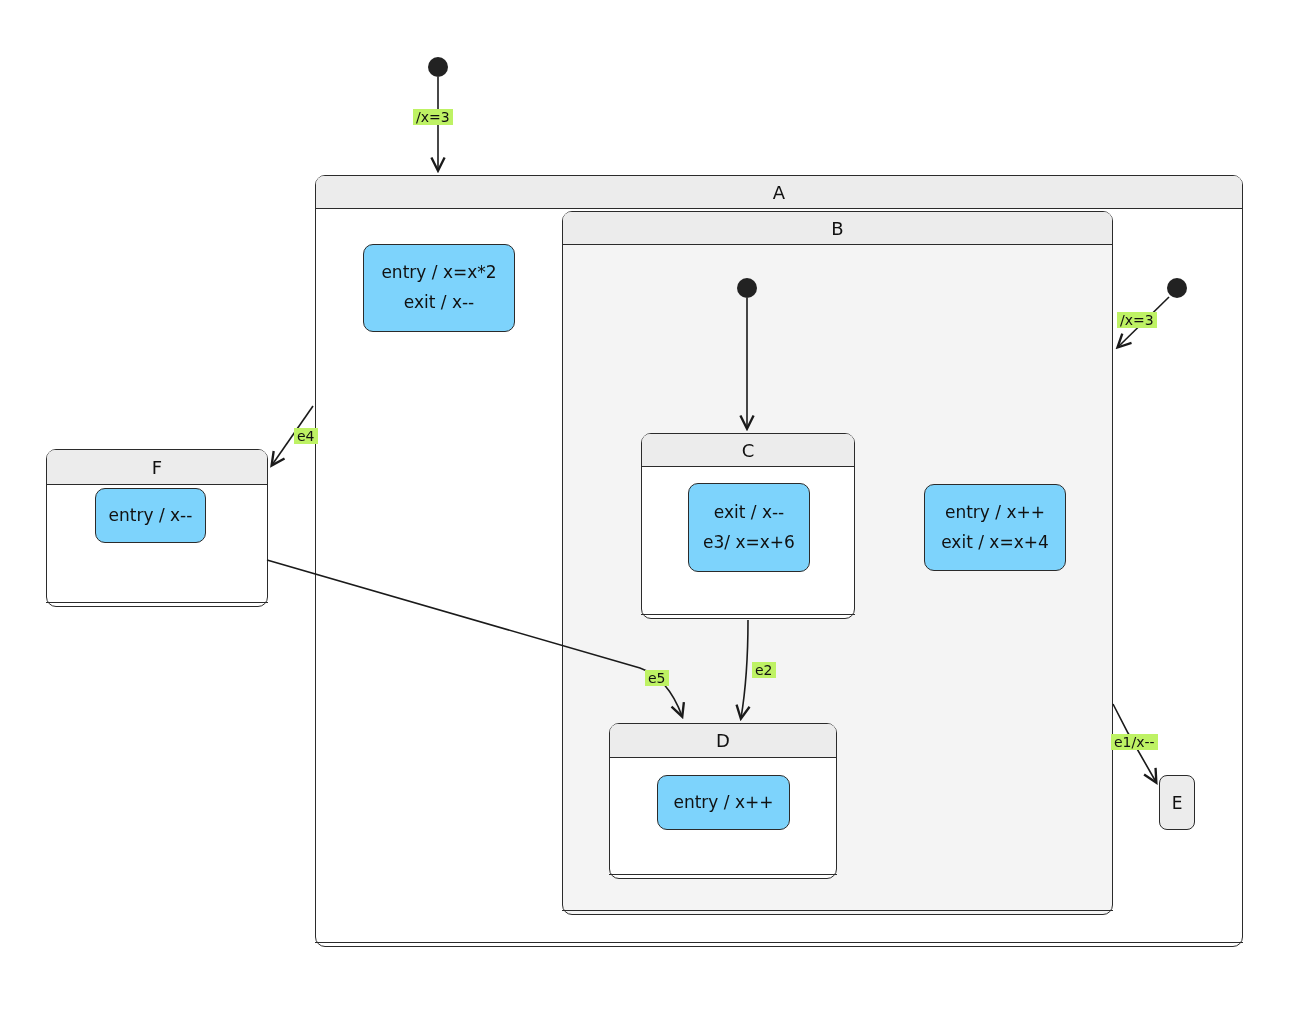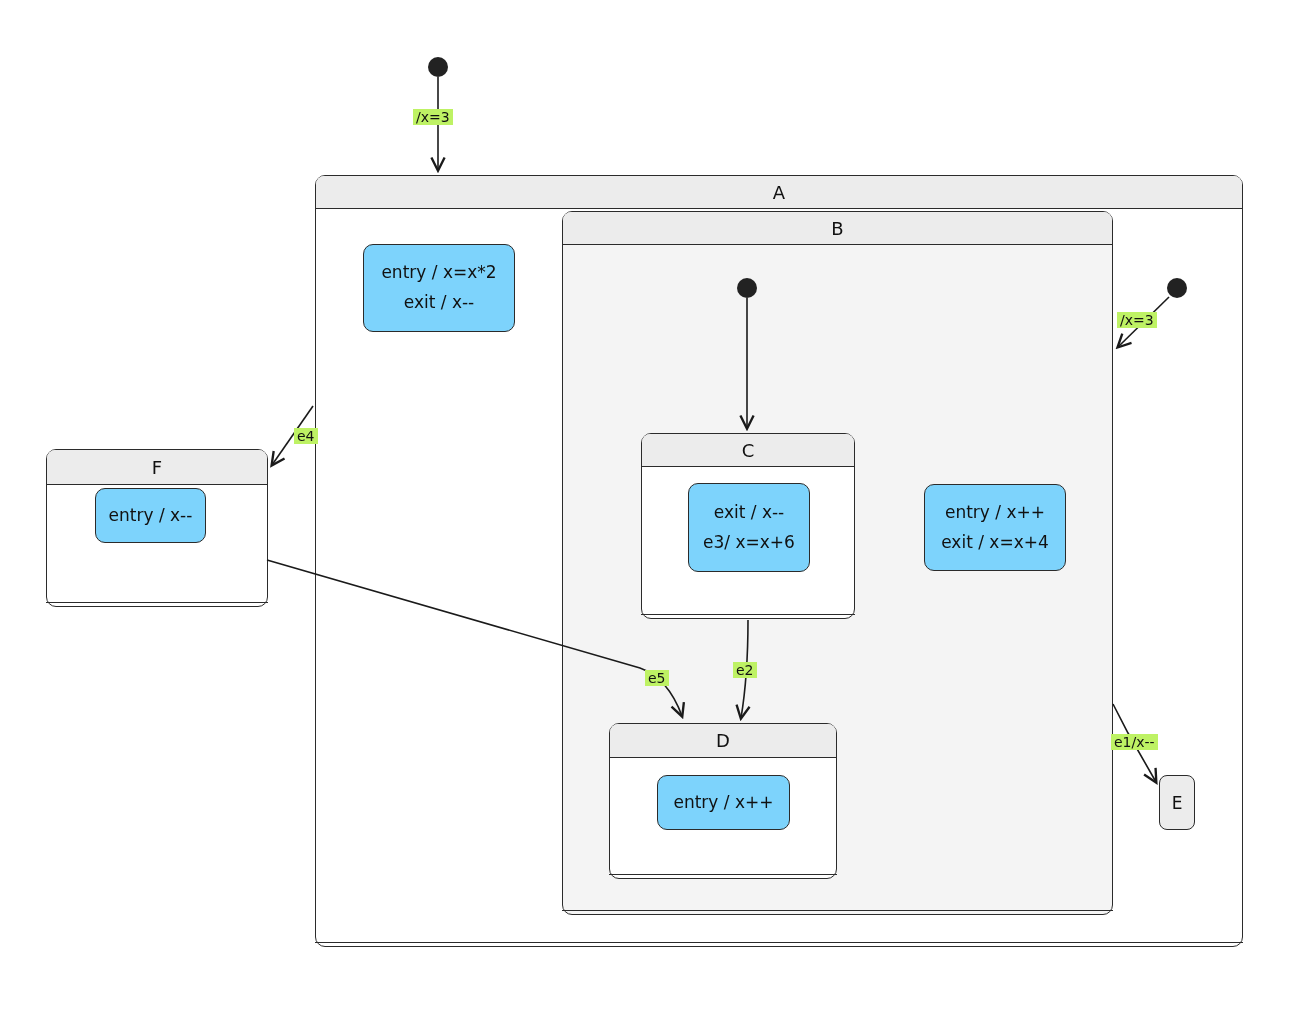--- a/index.html
+++ b/index.html
@@ -157,16 +157,16 @@
 
     <path d="M748,620 C748,665 745,694 741,718" fill="none" stroke="#1a1a1a" stroke-width="1.6" marker-end="url(#arrow)"></path>
 
     <path d="M1113,704 L1128,733 L1156,782" fill="none" stroke="#1a1a1a" stroke-width="1.6" marker-end="url(#arrow)"></path>
   </svg>
 
   <div class="edge-label" style="left:413px;top:109px;">/x=3</div>
   <div class="edge-label" style="left:1117px;top:312px;">/x=3</div>
   <div class="edge-label" style="left:294px;top:428px;">e4</div>
   <div class="edge-label" style="left:645px;top:662px;margin-top:8px;">e5</div>
-  <div class="edge-label" style="left:733px;top:662px;">e2</div>
+  <div class="edge-label" style="left:752px;top:662px;">e2</div>
   <div class="edge-label" style="left:1101px;top:734px;margin-left:10px;">e1/x--</div>
 
 </div>
 
 </body></html>

